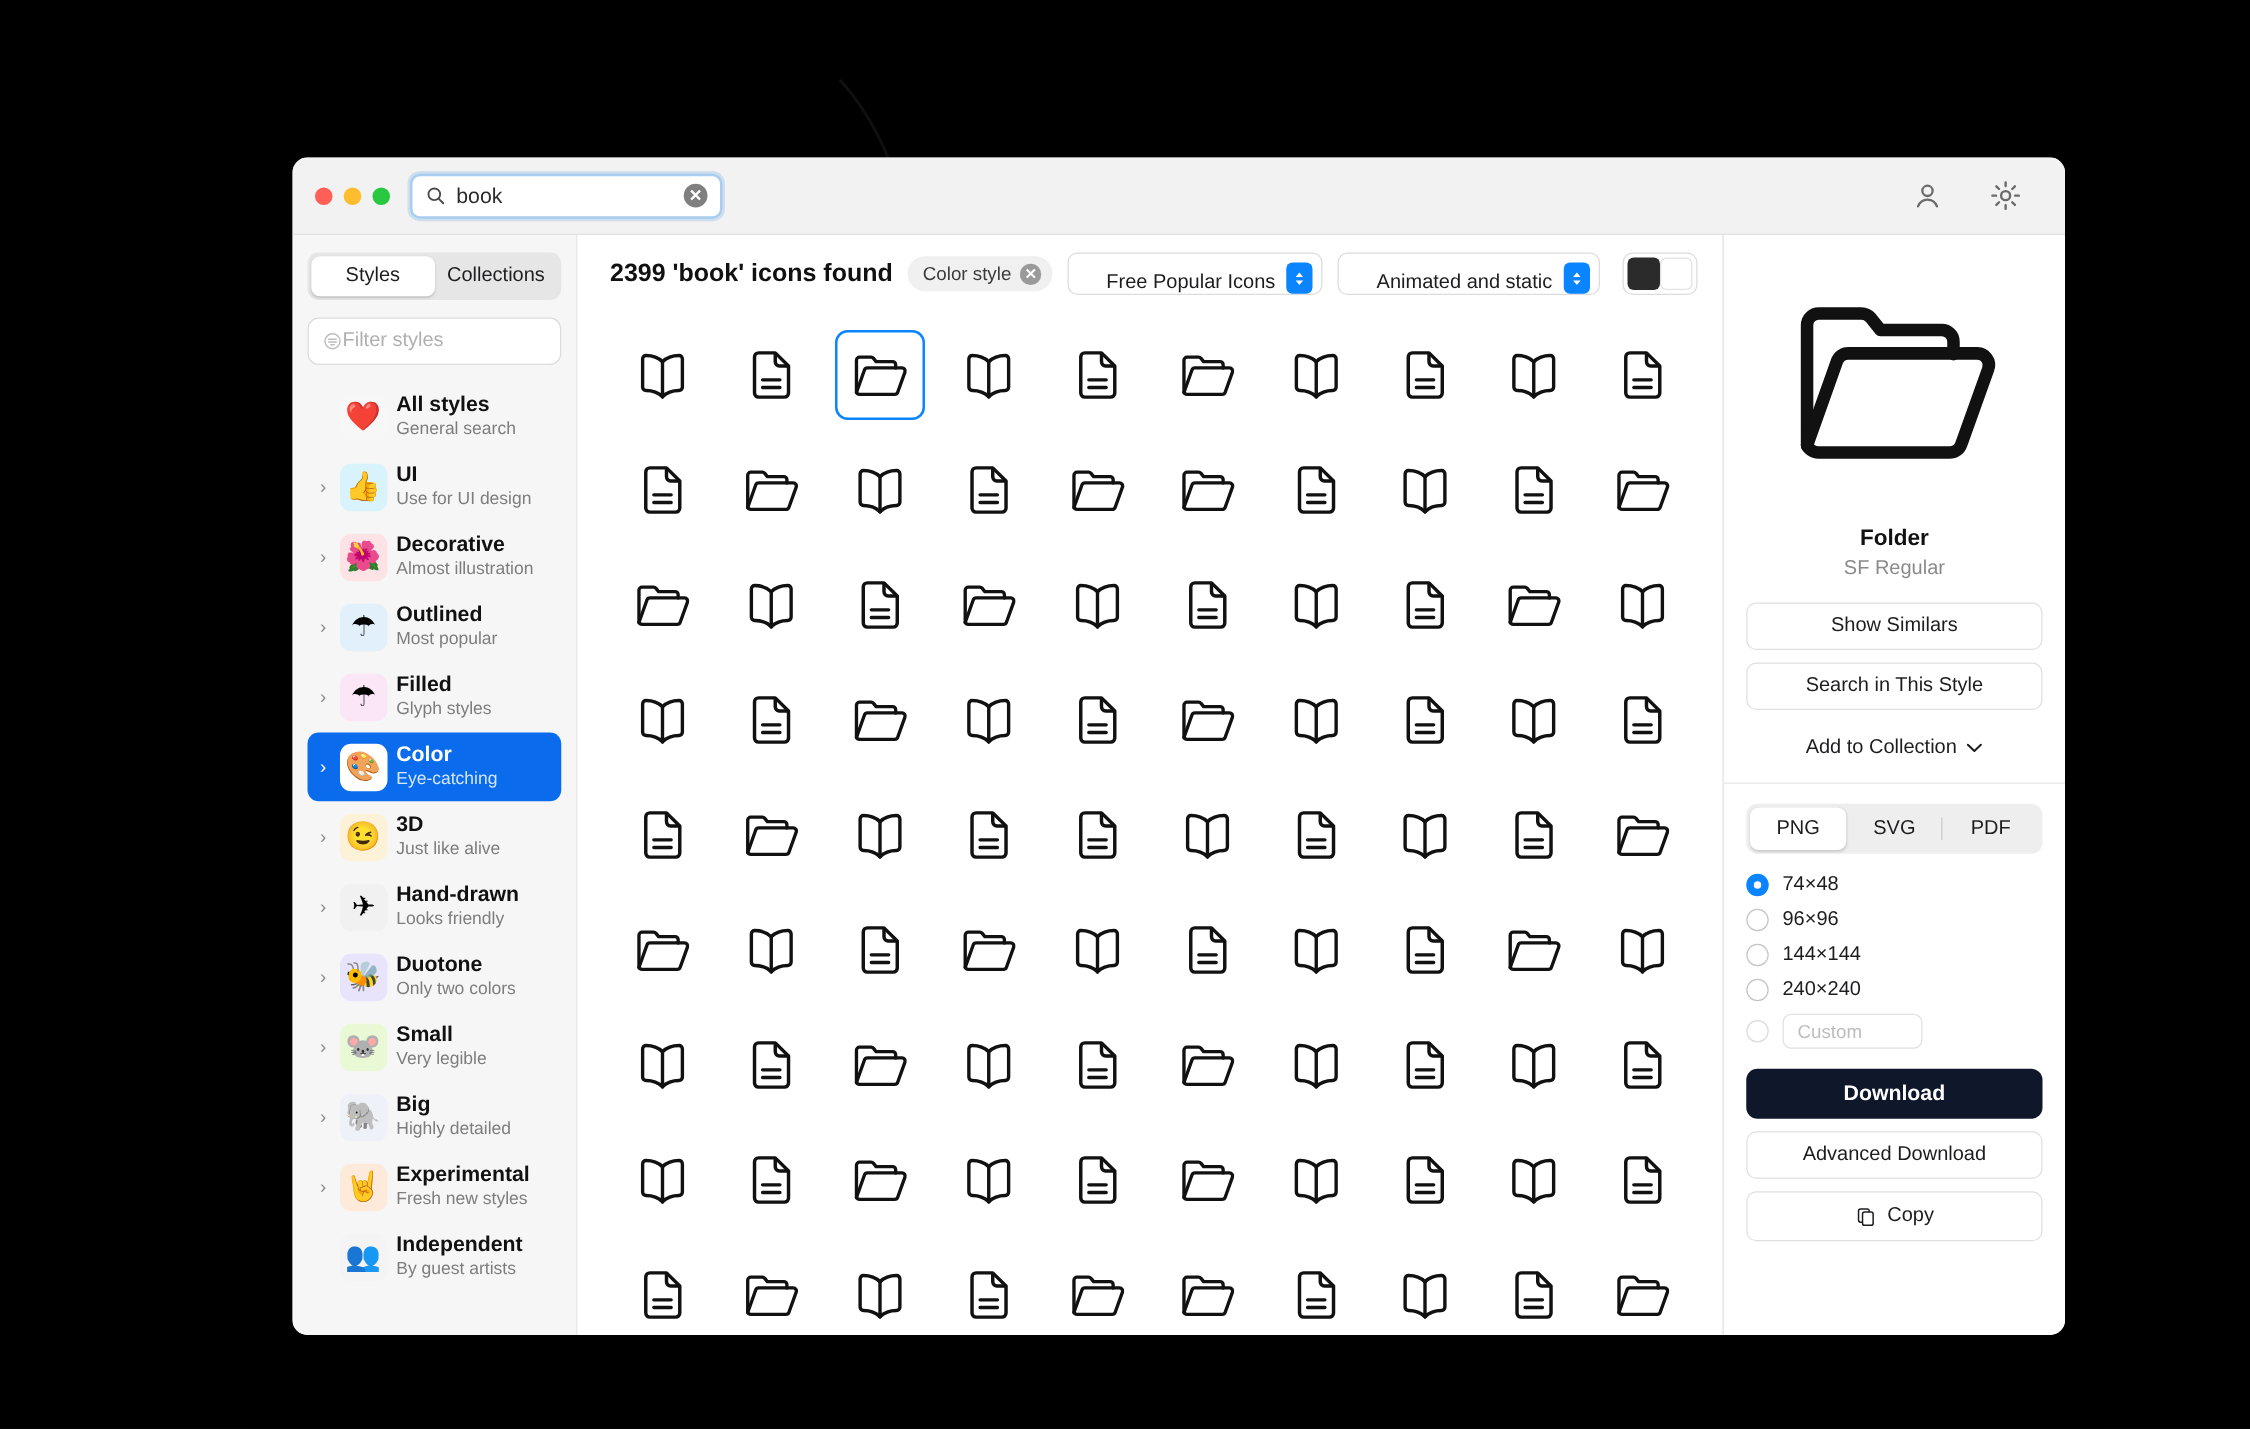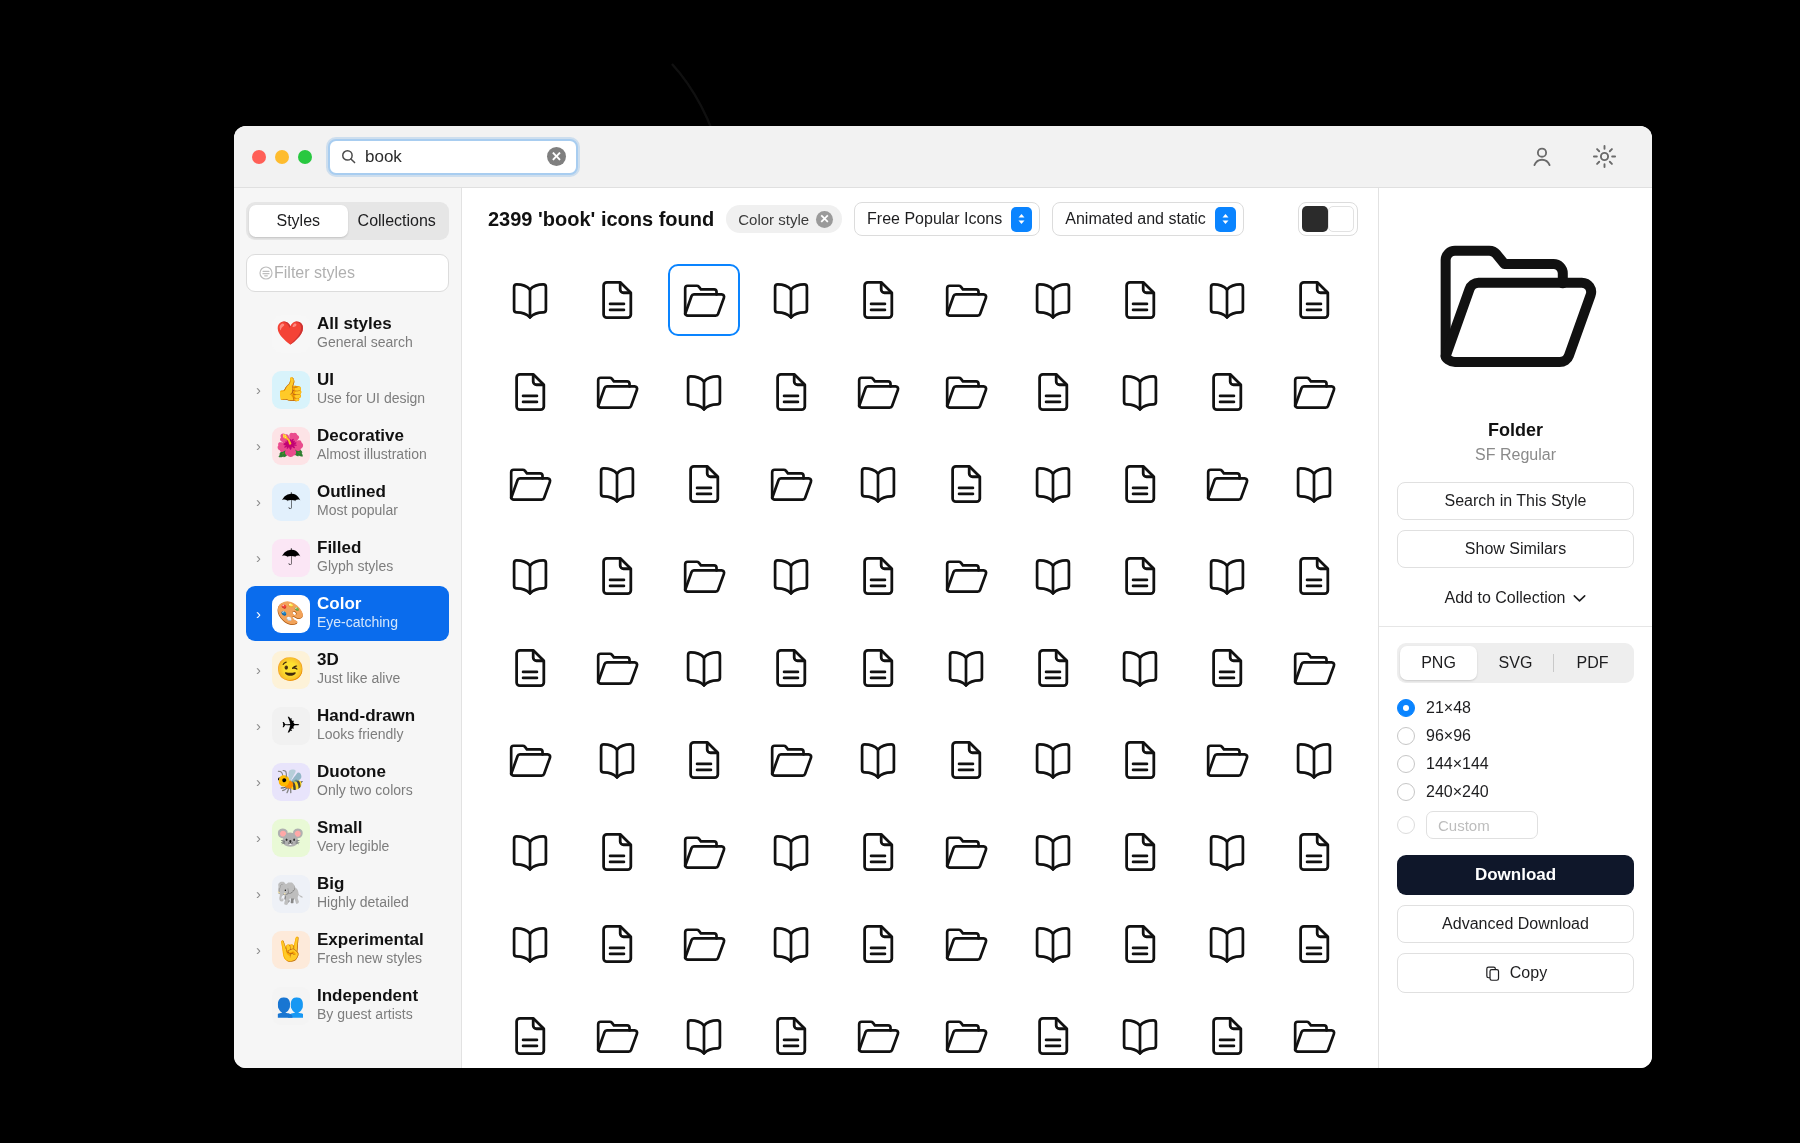--- a/index.html
+++ b/index.html
@@ -122,23 +122,23 @@
   }
   .resultcount { font-size: 20px; font-weight: 700; color: #111; white-space: nowrap; }
   .chip {
     display: flex; align-items: center; gap: 7px;
     background: #f0f0f0; border-radius: 14px; height: 28px; padding: 0 9px 0 12px;
     font-size: 15px; color: #3b3b3b; white-space: nowrap;
   }
   .chipx { width: 17px; height: 17px; border-radius: 50%; background: #9a9a9a; color: #fff;
     font-size: 12px; line-height: 17px; text-align: center; font-weight: 700; }
   .dropdown {
-    display: flex; align-items: center; gap: 9px;
+    display: flex; align-items: flex-end; gap: 9px;
     border: 1px solid #dcdcdc; border-radius: 8px; background: #fff;
-    height: 34px; padding: 0 7px 0 12px; font-size: 16px; color: #1d1d1f; white-space: nowrap;
+    height: 34px; padding: 0 7px 0 30px; font-size: 16px; color: #1d1d1f; white-space: nowrap;
   }
   .stepper { width: 21px; height: 25px; border-radius: 5px; background: #0a84ff;
     display: flex; flex-direction: column; align-items: center; justify-content: center; gap: 2px; }
   .bwtoggle {
     margin-left: auto;
     display: flex; align-items: center; gap: 0;
     border: 1px solid #dcdcdc; border-radius: 8px; padding: 3px; background: #fff; height: 34px;
   }
   .bwtoggle span { width: 26px; height: 26px; border-radius: 5px; display: block; }
   .bw-dark { background: #2b2b2b; }
@@ -1021,22 +1021,22 @@
         <div class="preview">
           <svg width="168" height="142" viewBox="0 0 52 44">
             <path d="M4.2 38.2V8.4c0-1.6 1.3-2.9 2.9-2.9h10.6c.9 0 1.7.4 2.3 1.1l2.4 3h15.2c1.6 0 2.9 1.3 2.9 2.9v3.1" fill="none" stroke="#111" stroke-width="3.1" stroke-linecap="round" stroke-linejoin="round"></path>
             <path d="M4.2 38.2 11.6 17.4c.4-1.2 1.5-2 2.8-2h32c2 0 3.4 2 2.7 3.9L42.4 38c-.4 1.2-1.6 2-2.9 2H7.1c-1.6 0-2.9-1.3-2.9-1.8z" fill="none" stroke="#111" stroke-width="3.1" stroke-linecap="round" stroke-linejoin="round"></path>
           </svg>
         </div>
 
         <div class="pname">Folder</div>
         <div class="pstyle">SF Regular</div>
 
+        <div class="obtn">Show Similars</div>
         <div class="obtn">Search in This Style</div>
-        <div class="obtn">Show Similars</div>
 
         <div class="collection">
           <span>Add to Collection</span>
           <svg width="13" height="9" viewBox="0 0 14 9">
             <path d="M1.4 1.6 L7 7 L12.6 1.6" fill="none" stroke="#1d1d1f" stroke-width="1.7" stroke-linecap="round" stroke-linejoin="round"></path>
           </svg>
         </div>
 
         <div class="hr"></div>
 
@@ -1045,21 +1045,21 @@
           <div>
             <span>SVG</span>
             <span class="fmtsep"></span>
           </div>
           <div>PDF</div>
         </div>
 
         <div class="radios" id="size-radios">
             <div class="radio">
               <span class="rdot on"></span>
-              <span class="rlabel">21×48</span>
+              <span class="rlabel">74×48</span>
             </div>
             <div class="radio">
               <span class="rdot"></span>
               <span class="rlabel">96×96</span>
             </div>
             <div class="radio">
               <span class="rdot"></span>
               <span class="rlabel">144×144</span>
             </div>
             <div class="radio">

